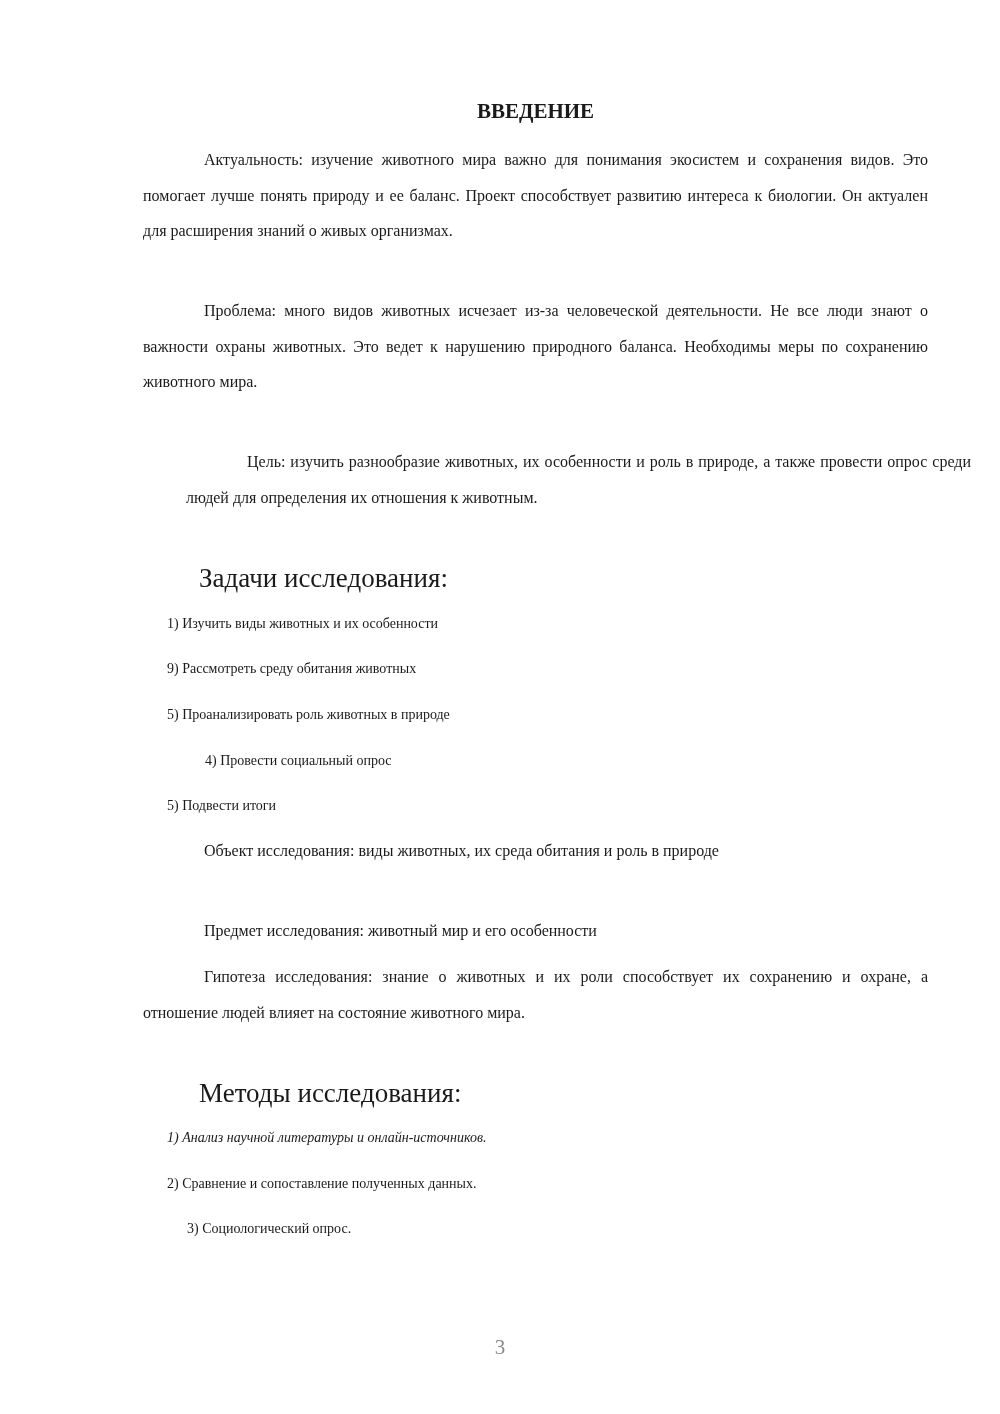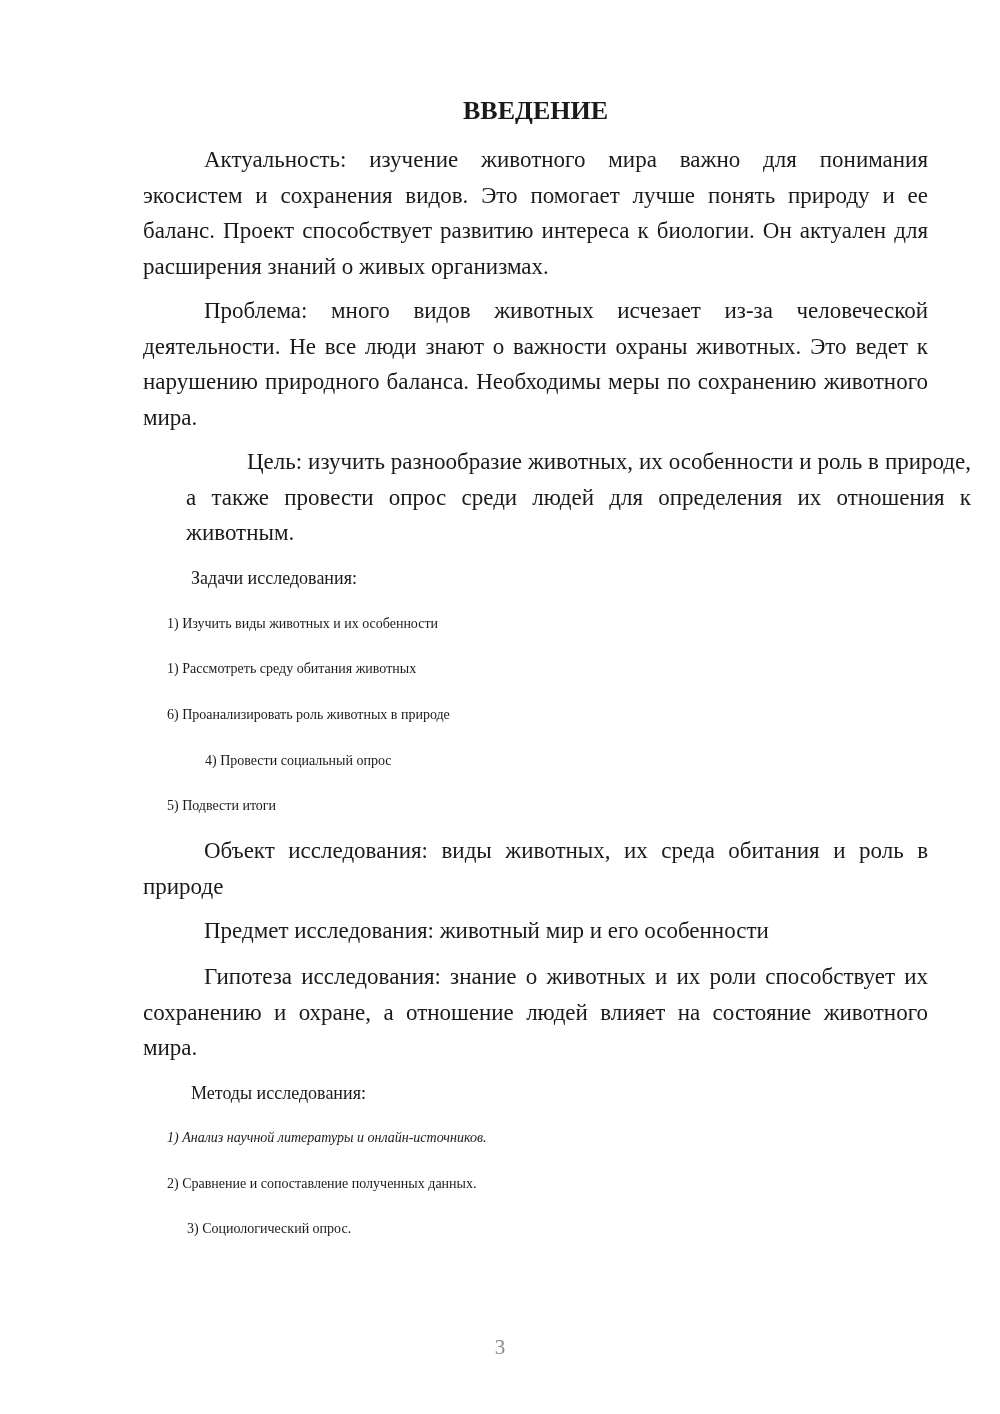--- a/index.html
+++ b/index.html
@@ -1,41 +1,41 @@
 <!DOCTYPE html>
 <html><head>
   <meta charset="utf-8">
   <style>
     html, body { margin:0; padding:0; background:#ffffff; }
     body { width:1000px; height:1414px; position:relative; overflow:hidden;
       font-family:"Liberation Serif", serif; color:#1a1a1a; }
     .page { position:absolute; left:143px; top:0; width:785px; }
     .title { position:absolute; left:0; width:785px; top:97px; text-align:center;
-      font-weight:bold; font-size:26px; line-height:28px; }
-    .para { position:absolute; left:0; width:785px; font-size:23px; line-height:35.5px;
+      font-weight:bold; font-size:21px; line-height:28px; }
+    .para { position:absolute; left:0; width:785px; font-size:16px; line-height:35.5px;
       text-align:justify; text-indent:61px; }
     .list-item { position:absolute; left:24px; font-size:14px; line-height:28px; white-space:nowrap; }
-    .label { position:absolute; left:48px; font-size:18px; line-height:28px; white-space:nowrap; }
+    .label { position:absolute; left:56px; font-size:27px; line-height:28px; white-space:nowrap; }
     .pagenum { position:absolute; left:0; width:1000px; top:1335px; text-align:center;
       font-size:21px; color:#8a8a8a; }
   </style>
 </head>
 <body>
 
 <div class="page">
   <div class="title">ВВЕДЕНИЕ</div>
 
   <div class="para" style="top:142px;">Актуальность: изучение животного мира важно для понимания экосистем и сохранения видов. Это помогает лучше понять природу и ее баланс. Проект способствует развитию интереса к биологии. Он актуален для расширения знаний о живых организмах.</div>
   <div class="para" style="top:293px;">Проблема: много видов животных исчезает из-за человеческой деятельности. Не все люди знают о важности охраны животных. Это ведет к нарушению природного баланса. Необходимы меры по сохранению животного мира.</div>
   <div class="para" style="top:444px;margin-left:43px;">Цель: изучить разнообразие животных, их особенности и роль в природе, а также провести опрос среди людей для определения их отношения к животным.</div>
 
   <div class="label" style="top:564px;">Задачи исследования:</div>
   <div class="list-item" style="top:610px;">1) Изучить виды животных и их особенности</div>
-  <div class="list-item" style="top:655px;">1) Рассмотреть среду обитания животных</div>
-  <div class="list-item" style="top:701px;">6) Проанализировать роль животных в природе</div>
+  <div class="list-item" style="top:655px;">9) Рассмотреть среду обитания животных</div>
+  <div class="list-item" style="top:701px;">5) Проанализировать роль животных в природе</div>
   <div class="list-item" style="top:747px;margin-left:38px;">4) Провести социальный опрос</div>
   <div class="list-item" style="top:792px;">5) Подвести итоги</div>
 
   <div class="para" style="top:833px;">Объект исследования: виды животных, их среда обитания и роль в природе</div>
   <div class="para" style="top:913px;">Предмет исследования: животный мир и его особенности</div>
   <div class="para" style="top:959px;">Гипотеза исследования: знание о животных и их роли способствует их сохранению и охране, а отношение людей влияет на состояние животного мира.</div>
 
   <div class="label" style="top:1079px;">Методы исследования:</div>
   <div class="list-item" style="top:1124px;font-style:italic;">1) Анализ научной литературы и онлайн-источников.</div>
   <div class="list-item" style="top:1170px;">2) Сравнение и сопоставление полученных данных.</div>

